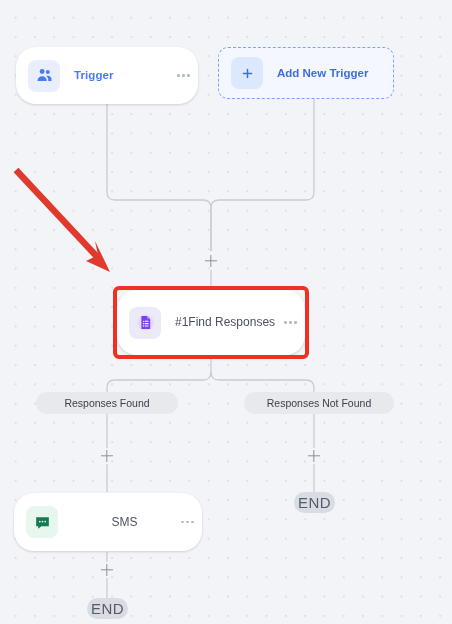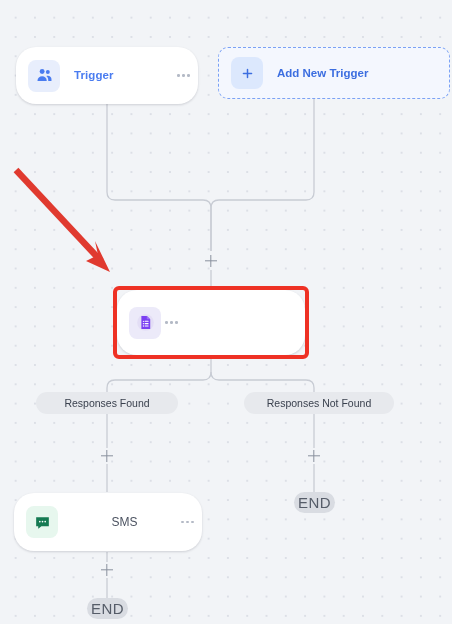--- a/index.html
+++ b/index.html
@@ -241,21 +241,21 @@
     <div class="node-text">
       <div class="node-title-accent">Trigger</div>
     </div>
     <div class="dots-menu">
       <i></i>
         <i></i>
         <i></i>
     </div>
   </div>
 
-  <div id="add-trigger" style="left:218px; top:47px; width:232px; height:52px; padding:0 0 0 12px;text-align:right;">
+  <div id="add-trigger" style="left:218px; top:47px; width:176px; height:52px; padding:0 0 0 12px;text-align:right;">
     <div class="plus-box">
       <svg width="15" height="15" viewBox="0 0 24 24" stroke="#3c6ee0" stroke-width="2.4" stroke-linecap="round" fill="none">
         <path d="M12 5.5v13M5.5 12h13"></path>
       </svg>
     </div>
     <div class="add-label">Add New Trigger</div>
   </div>
 
   <div class="wire-plus" style="left:203.5px; top:253px;"></div>
 
@@ -268,20 +268,23 @@
         <g fill="#ffffff">
           <circle cx="9.6" cy="10.6" r="0.72"></circle>
           <rect x="11.0" y="10.0" width="4.5" height="1.25" rx="0.35"></rect>
           <circle cx="9.6" cy="13.3" r="0.72"></circle>
           <rect x="11.0" y="12.7" width="4.5" height="1.25" rx="0.35"></rect>
           <circle cx="9.6" cy="16.0" r="0.72"></circle>
           <rect x="11.0" y="15.4" width="4.5" height="1.25" rx="0.35"></rect>
         </g>
       </svg>
     </div>
+    <div class="node-text">
+      <div class="node-label-plain">#1Find Responses</div>
+    </div>
     <div class="dots-menu">
       <i></i>
         <i></i>
         <i></i>
     </div>
   </div>
 
   <div id="highlight-box" style="left:113px; top:286px; width:196px; height:73px;"></div>
 
   <div class="branch-pill" style="left:36px; top:392px; width:142px; height:22px;text-align:center;">

